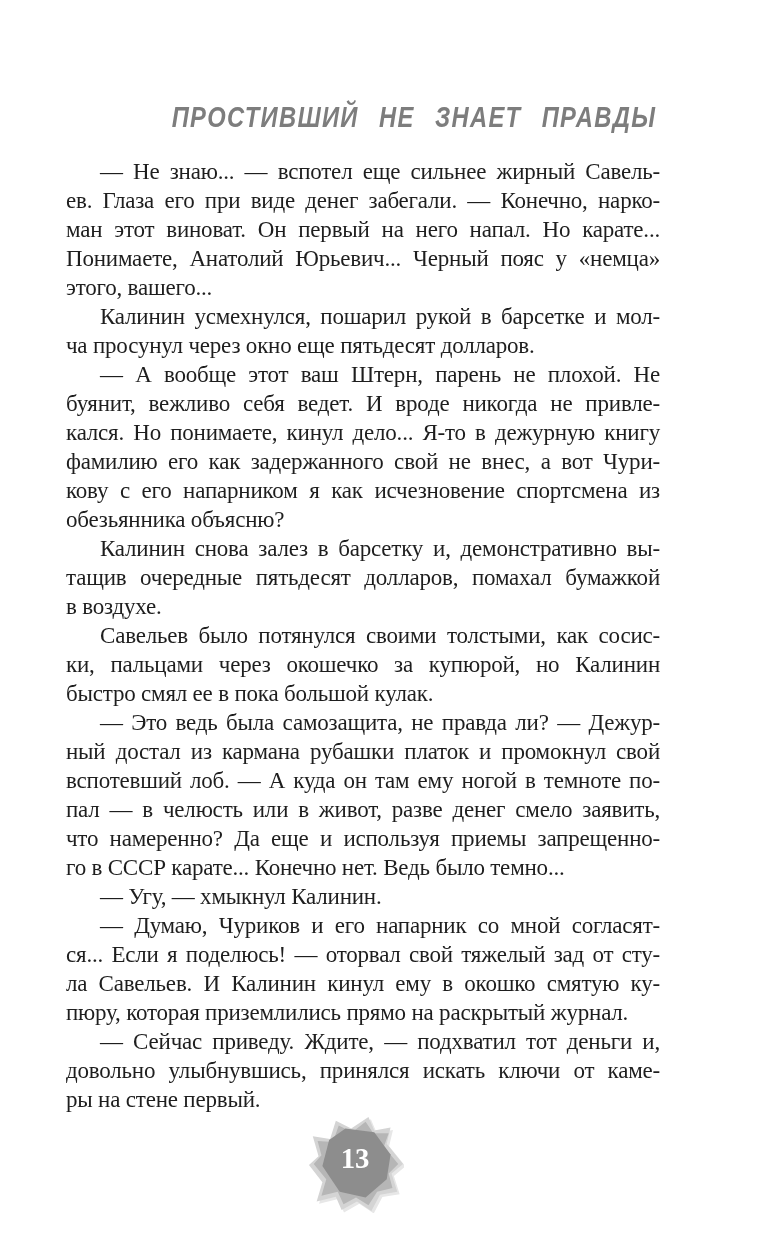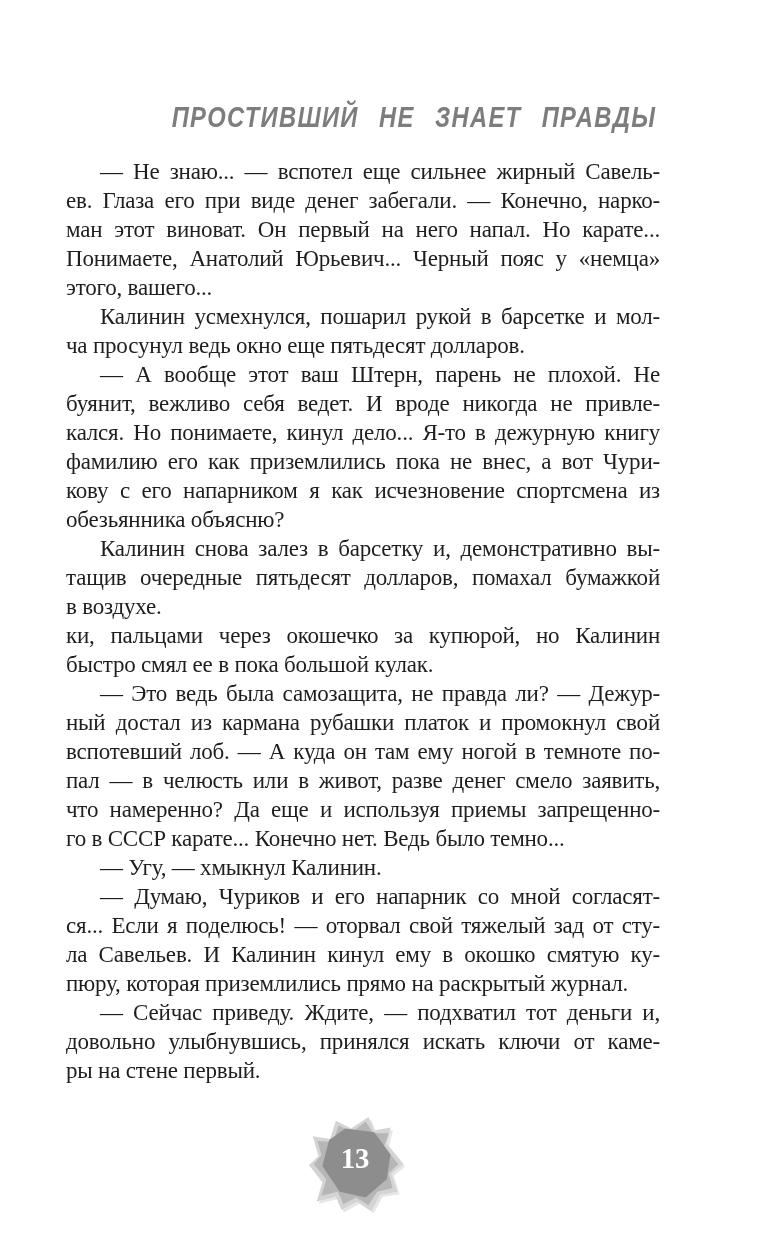--- a/index.html
+++ b/index.html
@@ -77,36 +77,37 @@
   <div class="body-text">
       <div class="paragraph">
         <div class="line first">— Не знаю... — вспотел еще сильнее жирный Савель-</div>
         <div class="line">ев. Глаза его при виде денег забегали. — Конечно, нарко-</div>
         <div class="line">ман этот виноват. Он первый на него напал. Но карате...</div>
         <div class="line">Понимаете, Анатолий Юрьевич... Черный пояс у «немца»</div>
         <div class="line last">этого, вашего...</div>
       </div>
       <div class="paragraph">
         <div class="line first">Калинин усмехнулся, пошарил рукой в барсетке и мол-</div>
-        <div class="line last">ча просунул ведь окно еще пятьдесят долларов.</div>
+        <div class="line last">ча просунул через окно еще пятьдесят долларов.</div>
       </div>
       <div class="paragraph">
         <div class="line first">— А вообще этот ваш Штерн, парень не плохой. Не</div>
         <div class="line">буянит, вежливо себя ведет. И вроде никогда не привле-</div>
         <div class="line">кался. Но понимаете, кинул дело... Я-то в дежурную книгу</div>
-        <div class="line">фамилию его как приземлились пока не внес, а вот Чури-</div>
+        <div class="line">фамилию его как задержанного свой не внес, а вот Чури-</div>
         <div class="line">кову с его напарником я как исчезновение спортсмена из</div>
         <div class="line last">обезьянника объясню?</div>
       </div>
       <div class="paragraph">
         <div class="line first">Калинин снова залез в барсетку и, демонстративно вы-</div>
         <div class="line">тащив очередные пятьдесят долларов, помахал бумажкой</div>
         <div class="line last">в воздухе.</div>
       </div>
       <div class="paragraph">
+        <div class="line first">Савельев было потянулся своими толстыми, как сосис-</div>
         <div class="line">ки, пальцами через окошечко за купюрой, но Калинин</div>
         <div class="line last">быстро смял ее в пока большой кулак.</div>
       </div>
       <div class="paragraph">
         <div class="line first">— Это ведь была самозащита, не правда ли? — Дежур-</div>
         <div class="line">ный достал из кармана рубашки платок и промокнул свой</div>
         <div class="line">вспотевший лоб. — А куда он там ему ногой в темноте по-</div>
         <div class="line">пал — в челюсть или в живот, разве денег смело заявить,</div>
         <div class="line">что намеренно? Да еще и используя приемы запрещенно-</div>
         <div class="line last">го в СССР карате... Конечно нет. Ведь было темно...</div>

